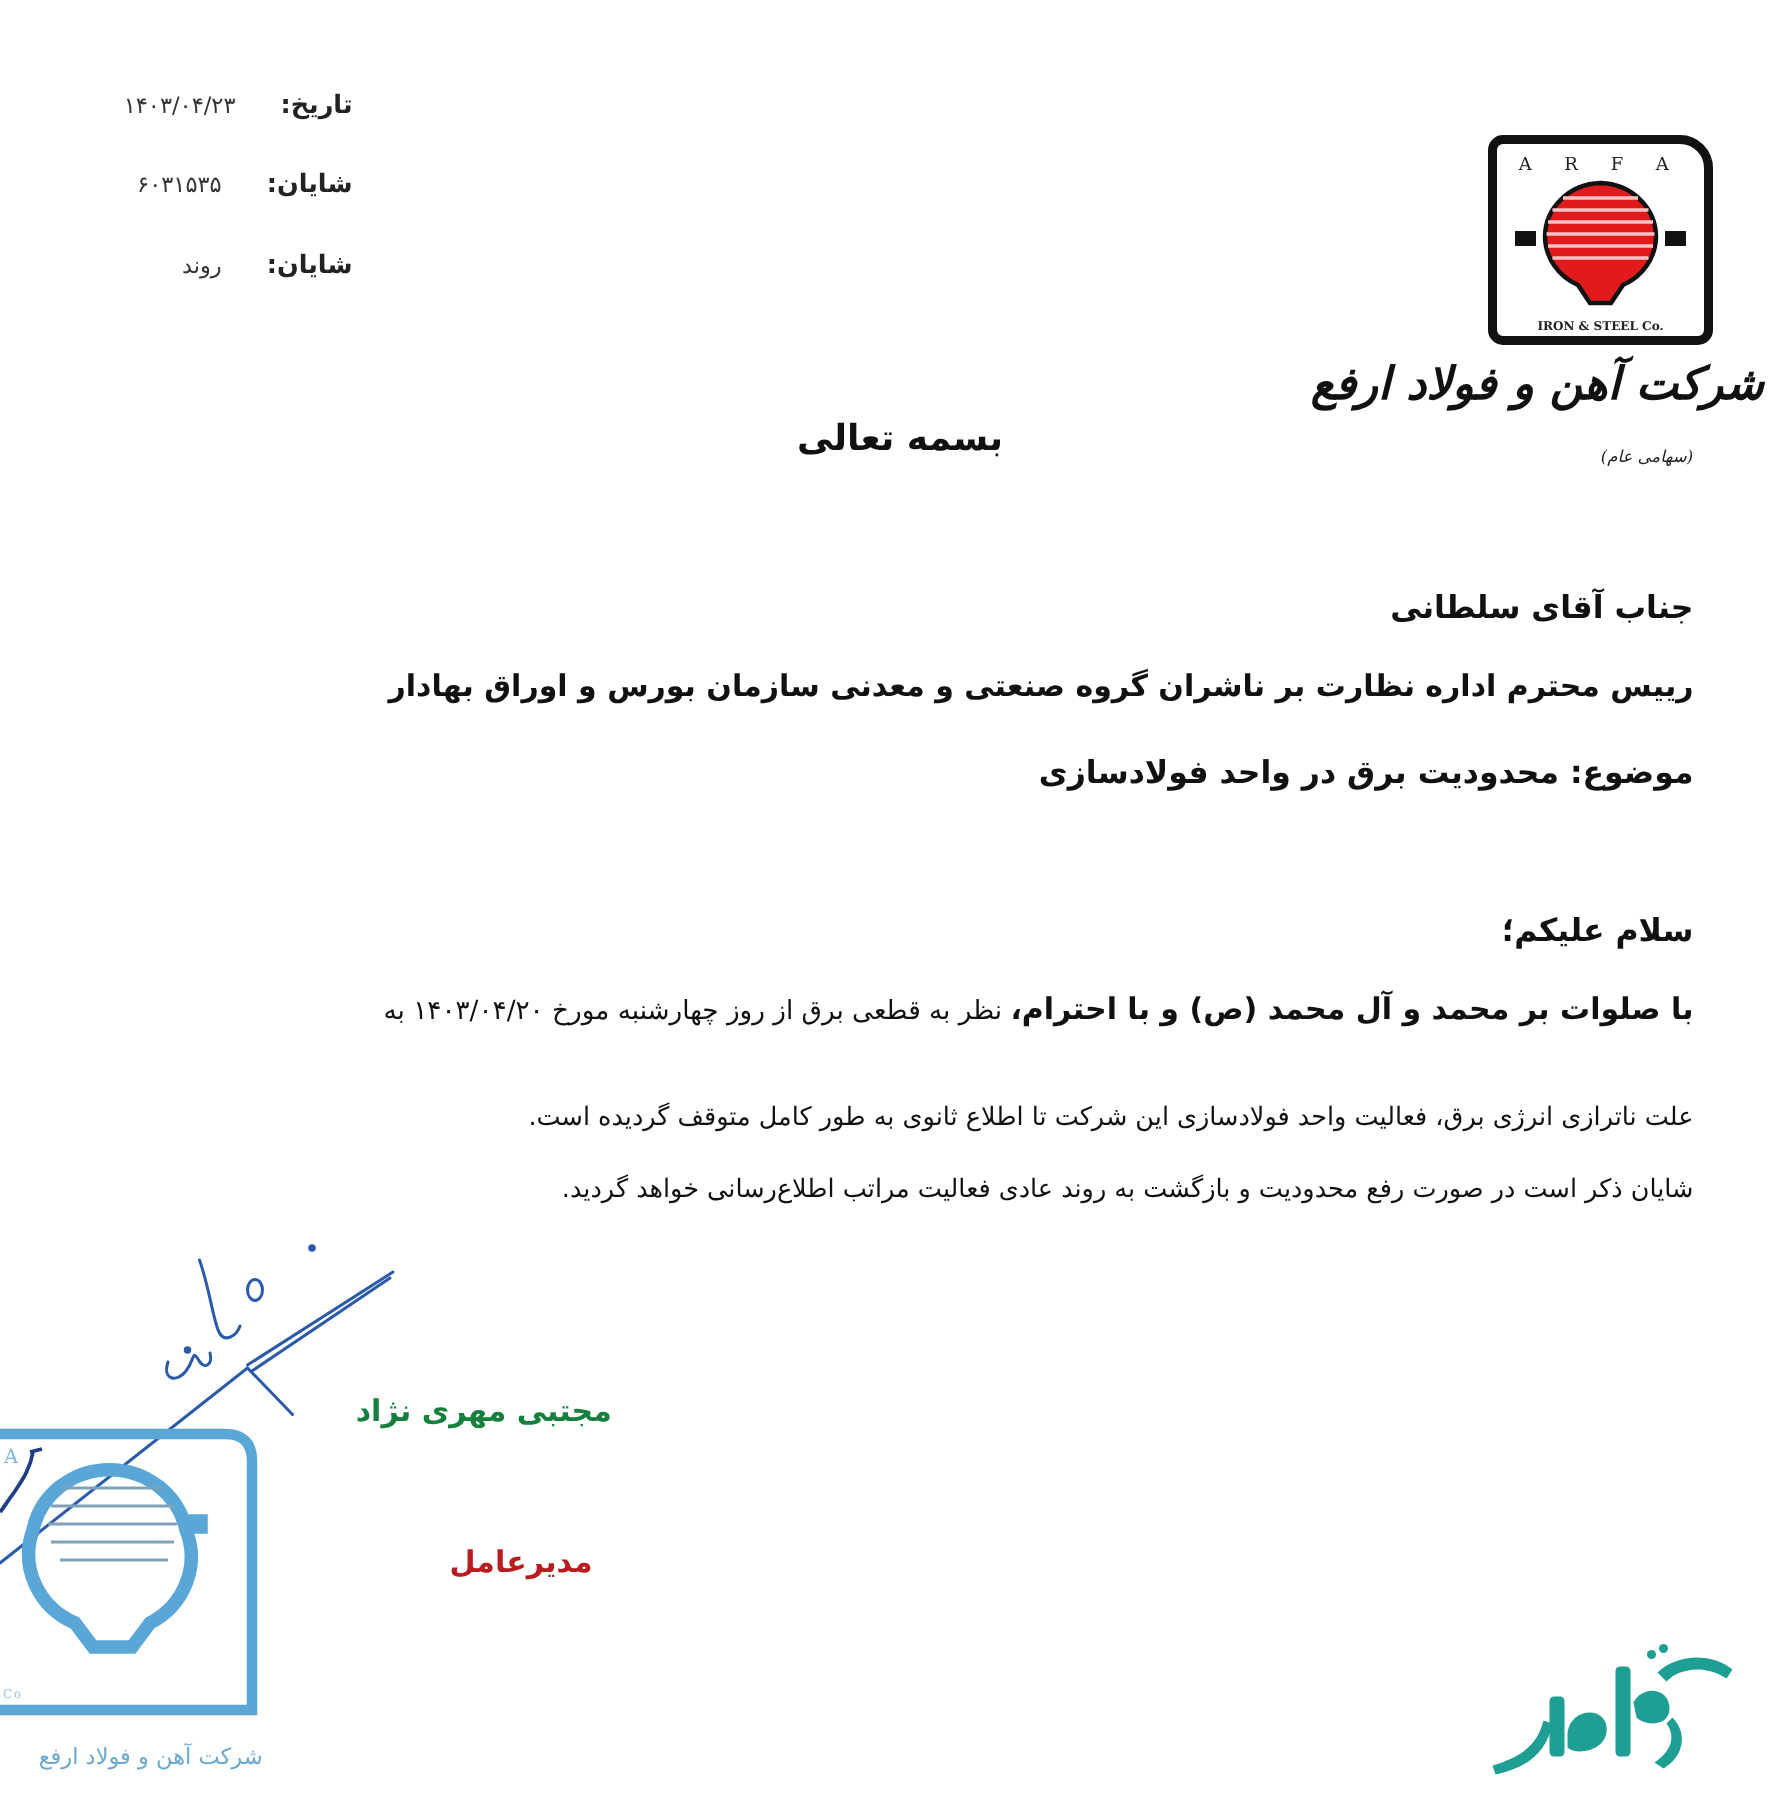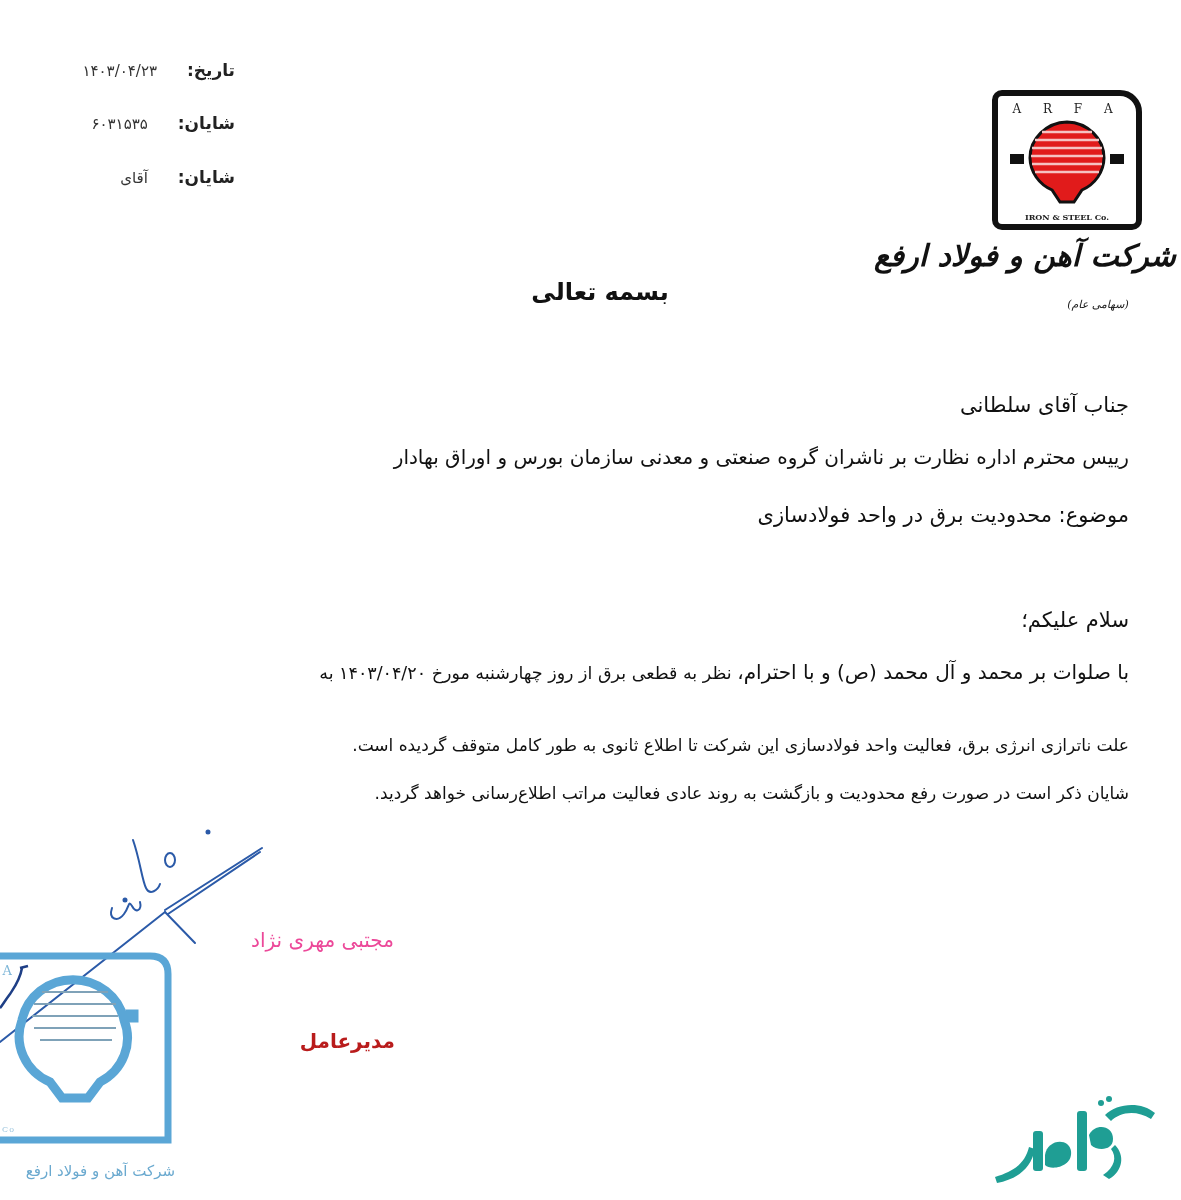--- a/index.html
+++ b/index.html
@@ -27,44 +27,44 @@
       font-family: "DejaVu Serif", serif; font-size: 8px; font-weight: bold; color: #222; white-space: nowrap; }
     .logo-company { position: absolute; left: 948px; top: 238px; width: 228px; text-align: center;
       font-family: "DejaVu Serif", serif; font-style: italic; font-weight: bold; font-size: 30px; color: #111; white-space: nowrap; }
     .logo-sub { position: absolute; left: 1048px; top: 298px; width: 100px; text-align: center;
       font-family: "DejaVu Serif", serif; font-style: italic; font-size: 11px; color: #222; }
 
     .bismillah { position: absolute; left: 450px; top: 278px; width: 300px; text-align: center;
       font-weight: bold; font-size: 24px; color: #111; }
 
     .line { position: absolute; right: 52px; direction: rtl; white-space: nowrap; color: #111; }
-    .bold { font-weight: normal; }
-    .hdr { font-size: 21px; font-weight: normal; }
+    .bold { font-weight: bold; }
+    .hdr { font-size: 21px; font-weight: bold; }
     .body-line { font-size: 17.5px; }
 
-    .sig-name { position: absolute; left: 230px; top: 928px; width: 185px; text-align: center; font-weight: normal; font-size: 20px; color: #ec4899; }
+    .sig-name { position: absolute; left: 230px; top: 928px; width: 185px; text-align: center; font-weight: bold; font-size: 20px; color: #15803d; }
     .sig-title { position: absolute; left: 255px; top: 1029px; width: 140px; font-weight: bold; font-size: 20px; color: #b91c1c; }
 
     .stamp-company { position: absolute; left: 0; top: 1162px; width: 175px; text-align: right; font-size: 15px; color: #6aa9cf; white-space: nowrap; direction: rtl; }
     .watermark { position: absolute; left: 985px; top: 1085px; width: 180px; height: 100px; }
   </style>
 </head>
 <body>
 
 <div class="meta-row" style="left:45px; top:60px; width:190px; justify-content:flex-start;">
   <span class="meta-label">تاریخ:</span>
   <span class="meta-value">۱۴۰۳/۰۴/۲۳</span>
 </div>
 <div class="meta-row" style="left:55px; top:113px; width:180px;">
   <span class="meta-label">شایان:</span>
   <span class="meta-value">۶۰۳۱۵۳۵</span>
 </div>
 <div class="meta-row" style="left:105px; top:167px; width:130px;">
   <span class="meta-label">شایان:</span>
-  <span class="meta-value">آقای</span>
+  <span class="meta-value">روند</span>
 </div>
 
 <div class="logo-box">
   <div class="logo-arfa">A R F A</div>
   <svg class="abs" style="left:10px; top:22px;" width="118" height="92" viewBox="0 0 118 92">
     <rect x="2" y="36" width="14" height="10" fill="#111"></rect>
     <rect x="102" y="36" width="14" height="10" fill="#111"></rect>
     <path d="M59 4 A38 36 0 0 1 96 40 A38 36 0 0 1 74 72 L66 84 L52 84 L44 72 A38 36 0 0 1 22 40 A38 36 0 0 1 59 4 Z" fill="#e11b1b" stroke="#111" stroke-width="3"></path>
     <g stroke="#f6c2c2" stroke-width="2.4">
       <line x1="34" y1="14" x2="84" y2="14"></line>

